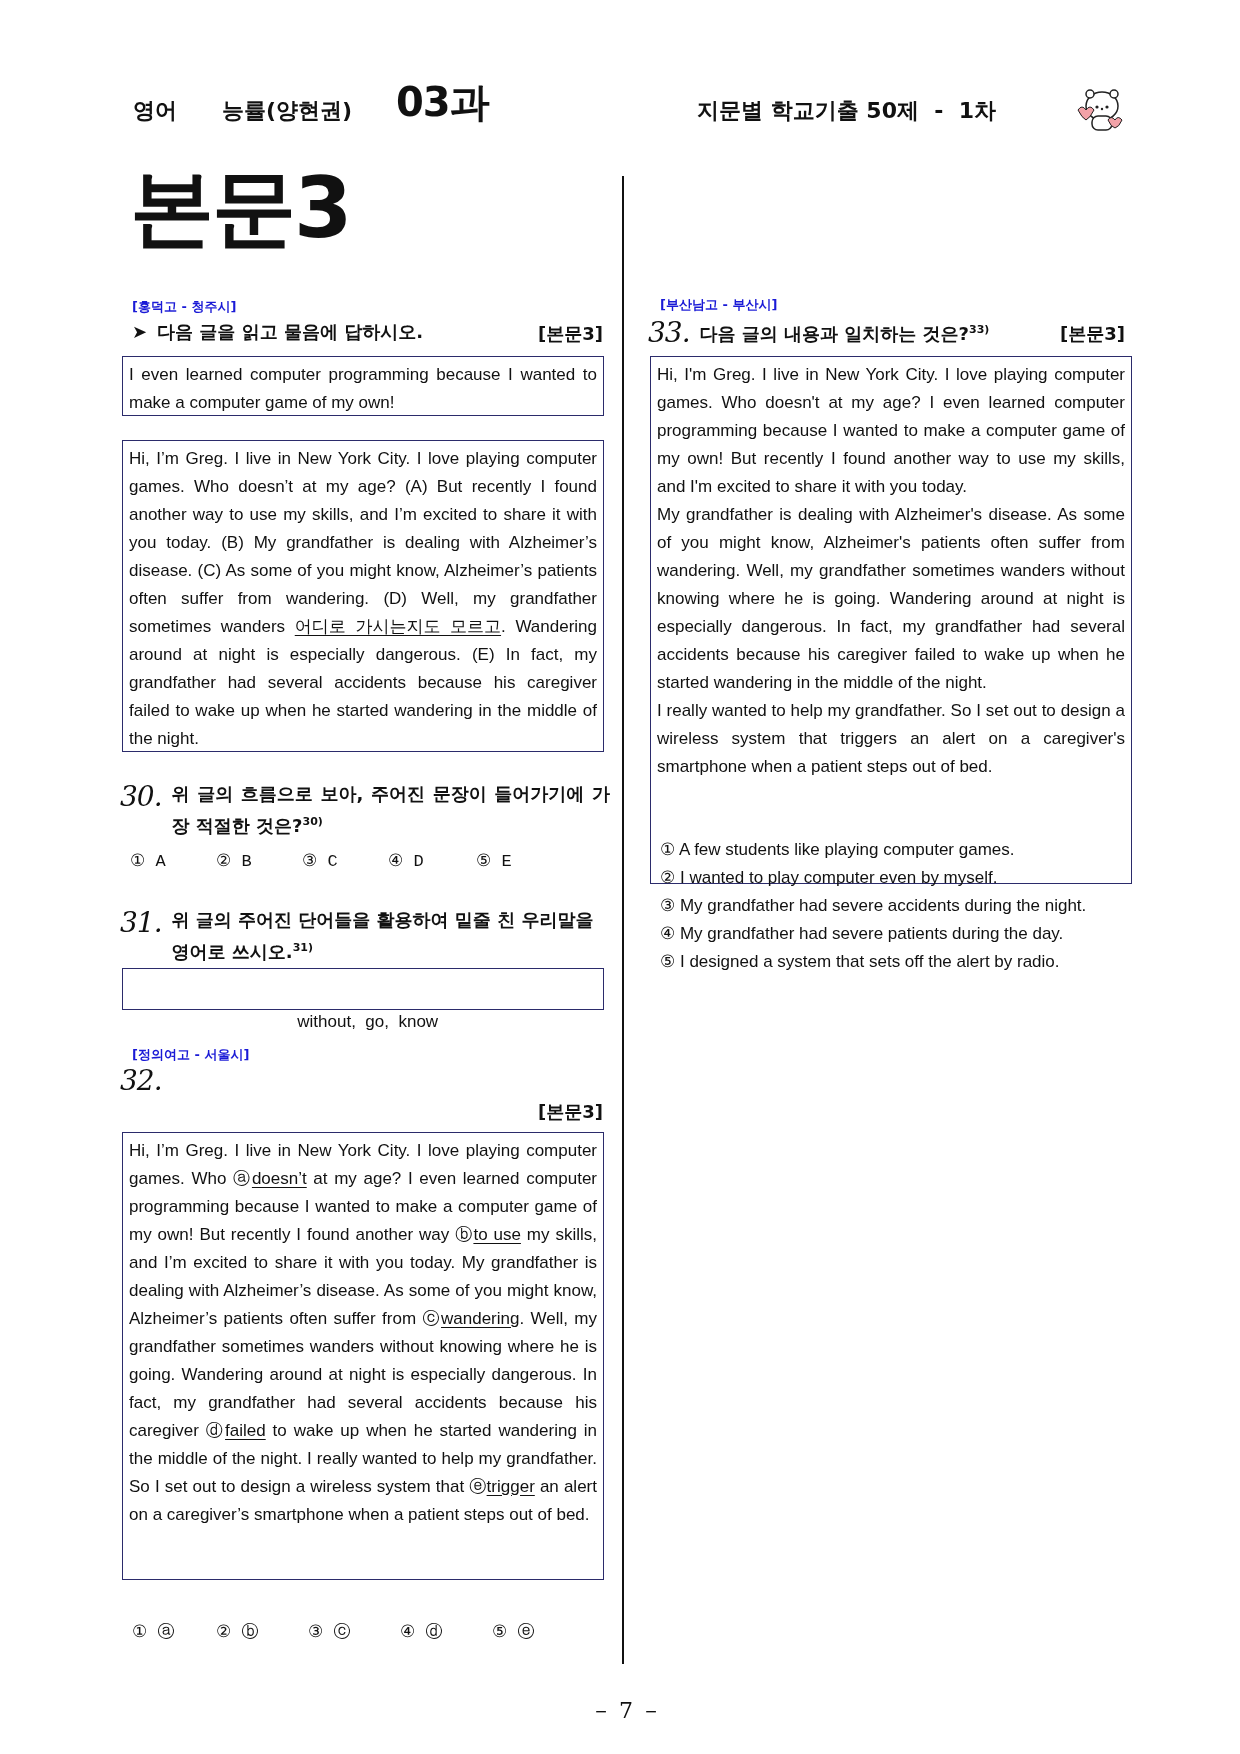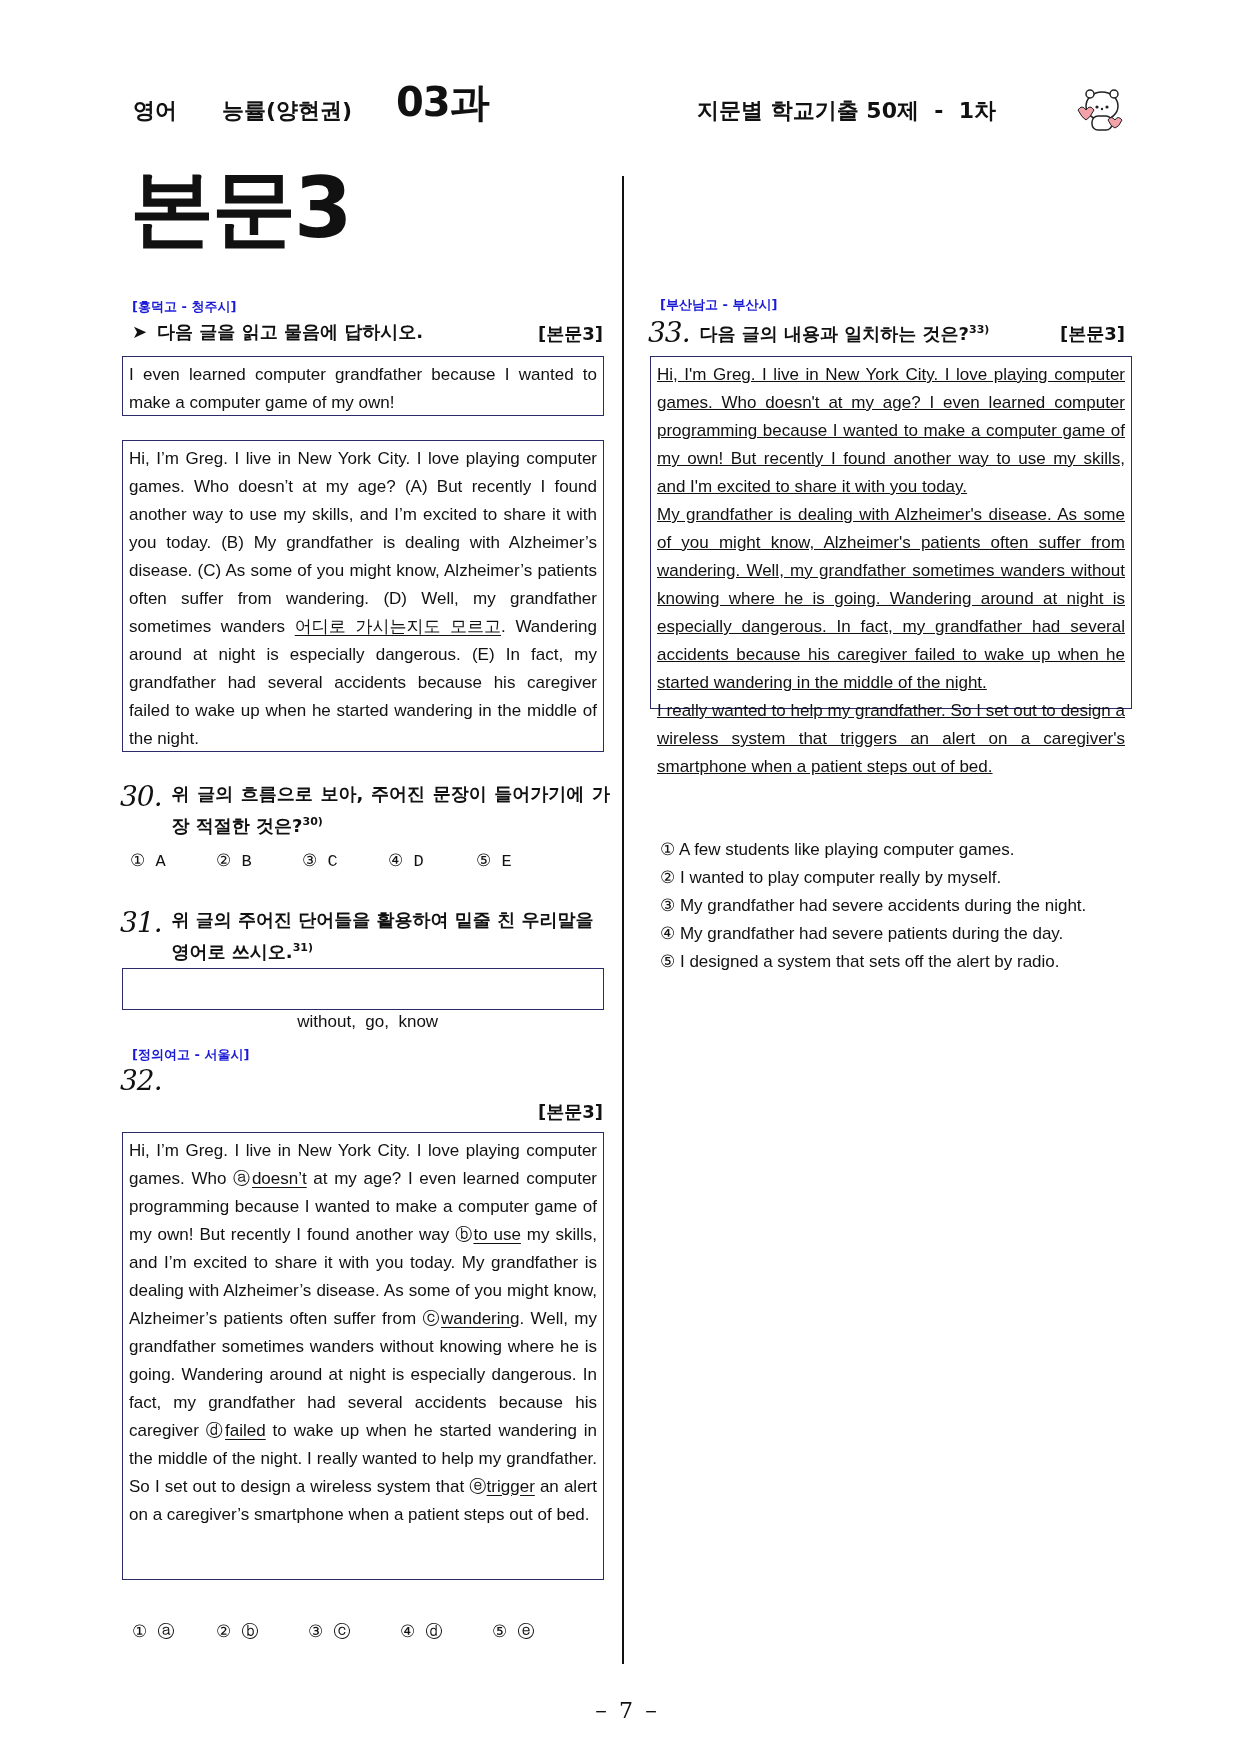--- a/index.html
+++ b/index.html
@@ -50,21 +50,21 @@
 <div class="divider"></div>
 
 <div class="abs src" style="left:132px; top:298px;">[홍덕고 - 청주시]</div>
 <div class="abs qline" style="left:132px; top:320px;">
   <span style="margin-right:10px;">➤</span>
   <span>다음 글을 읽고 물음에 답하시오.</span>
 </div>
 <div class="tag" style="left:538px; top:322px;">[본문3]</div>
 
 <div class="box" style="left:122px; top:356px; width:482px; height:60px;">
-  <p>I even learned computer grandfather because I wanted to make a computer game of my own!</p>
+  <p>I even learned computer programming because I wanted to make a computer game of my own!</p>
 </div>
 
 <div class="box" style="left:122px; top:440px; width:482px; height:312px;">
   <p><span> Hi, I’m Greg. I live in New York City. I love playing computer games. Who doesn’t at my age? (A) But recently I found another way to use my skills, and I’m excited to share it with you today. (B) My grandfather is dealing with Alzheimer’s disease. (C) As some of you might know, Alzheimer’s patients often suffer from wandering. (D) Well, my grandfather sometimes wanders </span><span class="u">어디로 가시는지도 모르고</span><span>. Wandering around at night is especially dangerous. (E) In fact, my grandfather had several accidents because his caregiver failed to wake up when he started wandering in the middle of the night.</span></p>
 </div>
 
 <div class="q-wrap" style="left:120px; top:780px; width:490px;">
   <div style="display:flex;">
     <span class="qnum">30.</span>
     <span style="font-weight:bold; font-size:18px; line-height:28px; text-align:justify;"><span>위 글의 흐름으로 보아, 주어진 문장이 들어가기에 가장 적절한 것은?</span><span class="sup">30)</span></span>
@@ -111,27 +111,27 @@
 
 <div class="abs src" style="left:660px; top:296px;">[부산남고 - 부산시]</div>
 <div class="q-wrap" style="left:648px; top:316px; width:480px;">
   <div style="display:flex;">
     <span class="qnum">33.</span>
     <span style="font-weight:bold; font-size:18px; line-height:28px;"><span>다음 글의 내용과 일치하는 것은?</span><span class="sup">33)</span></span>
   </div>
 </div>
 <div class="tag" style="left:1060px; top:322px;">[본문3]</div>
 
-<div class="box" style="left:650px; top:356px; width:482px; height:353px;text-decoration:underline;">
+<div class="box" style="left:650px; top:356px; width:482px; height:528px;">
   <p> Hi, I'm Greg. I live in New York City. I love playing computer games. Who doesn't at my age? I even learned computer programming because I wanted to make a computer game of my own! But recently I found another way to use my skills, and I'm excited to share it with you today.</p>
   <p> My grandfather is dealing with Alzheimer's disease. As some of you might know, Alzheimer's patients often suffer from wandering. Well, my grandfather sometimes wanders without knowing where he is going. Wandering around at night is especially dangerous. In fact, my grandfather had several accidents because his caregiver failed to wake up when he started wandering in the middle of the night.</p>
   <p> I really wanted to help my grandfather. So I set out to design a wireless system that triggers an alert on a caregiver's smartphone when a patient steps out of bed.</p>
 </div>
 
 <div class="list33">
   <div>① A few students like playing computer games.</div>
-  <div>② I wanted to play computer really by myself.</div>
+  <div>② I wanted to play computer even by myself.</div>
   <div>③ My grandfather had severe accidents during the night.</div>
   <div>④ My grandfather had severe patients during the day.</div>
   <div>⑤ I designed a system that sets off the alert by radio.</div>
 </div>
 
 <div class="pageno">－ 7 －</div>
 
 </body></html>

